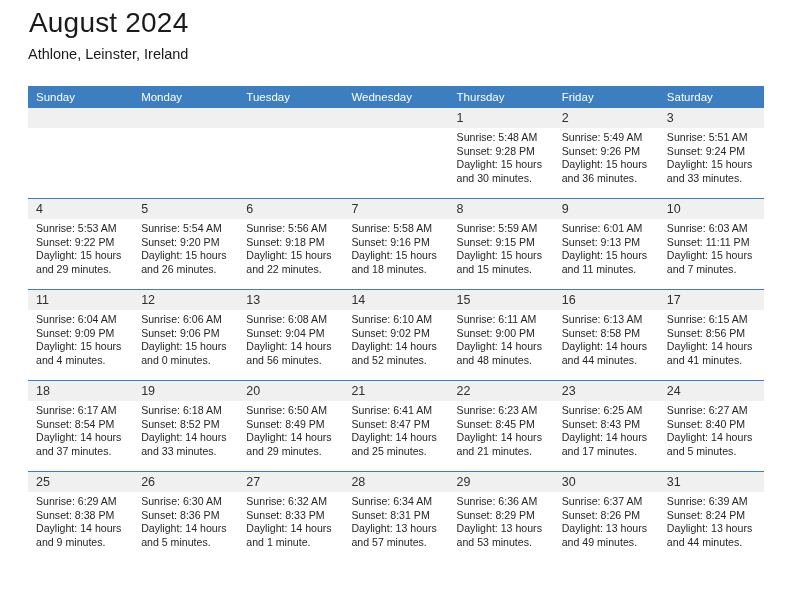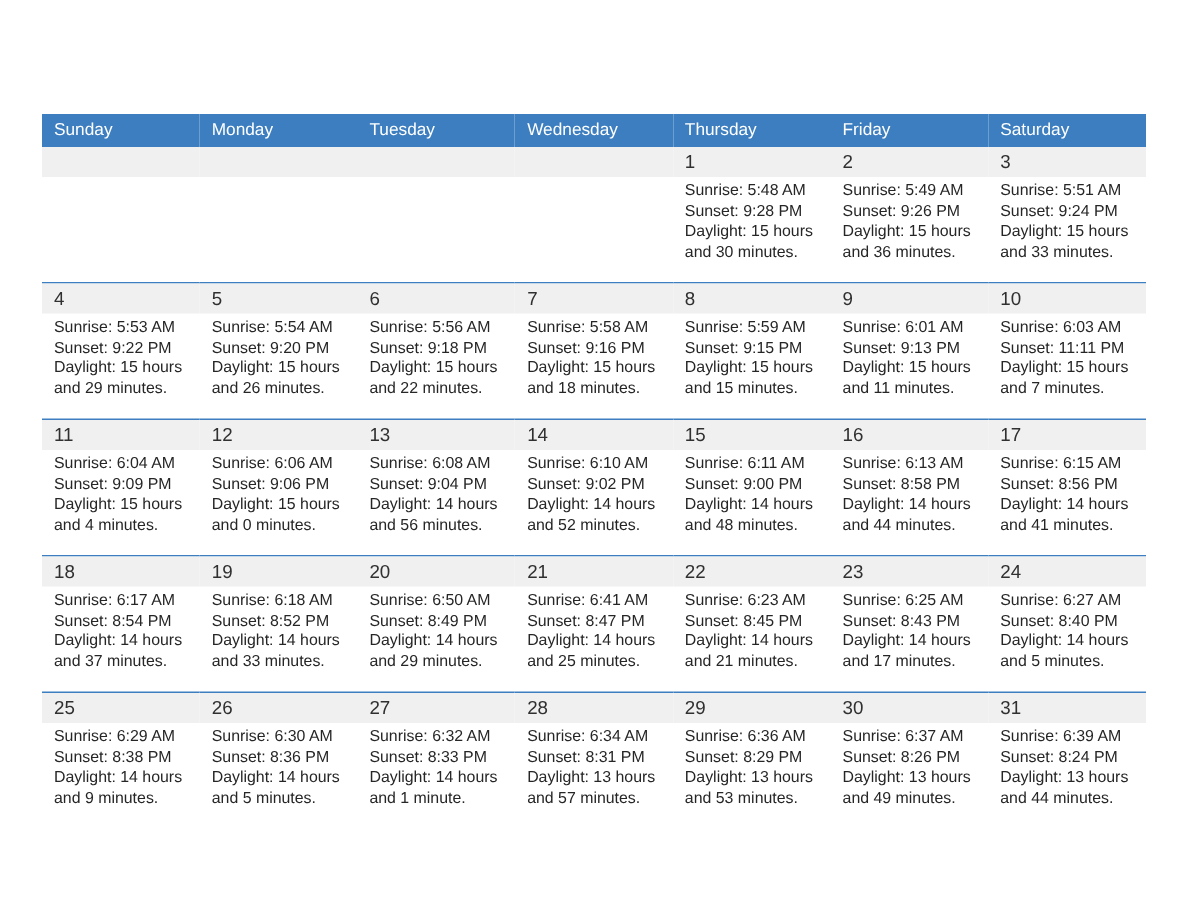--- a/index.html
+++ b/index.html
@@ -80,21 +80,21 @@
     color: #1a1a1a;
     line-height: 20px;
     margin-top: 4px;
   }
 
   
   .calendar {
     width: 736px;
     border-collapse: collapse;
     table-layout: fixed;
-    margin-top: 3px;
+    margin-top: 13px;
   }
   .calendar th {
     background: #3c7ebf;
     color: #ffffff;
     font-size: 11.5px;
     font-weight: normal;
     text-align: left;
     padding: 5px 0 5px 8px;
     height: 19px;
     box-sizing: border-box;
@@ -140,20 +140,24 @@
   }
 </style>
 </head>
 <body>
 
 <div class="page">
 
   <div class="header">
 
 
+    <div class="titles">
+      <div class="month-title">August 2024</div>
+      <div class="location">Athlone, Leinster, Ireland</div>
+    </div>
 
   </div>
 
   <table class="calendar">
     <thead>
       <tr>
         <th>Sunday</th>
         <th>Monday</th>
         <th>Tuesday</th>
         <th>Wednesday</th>

